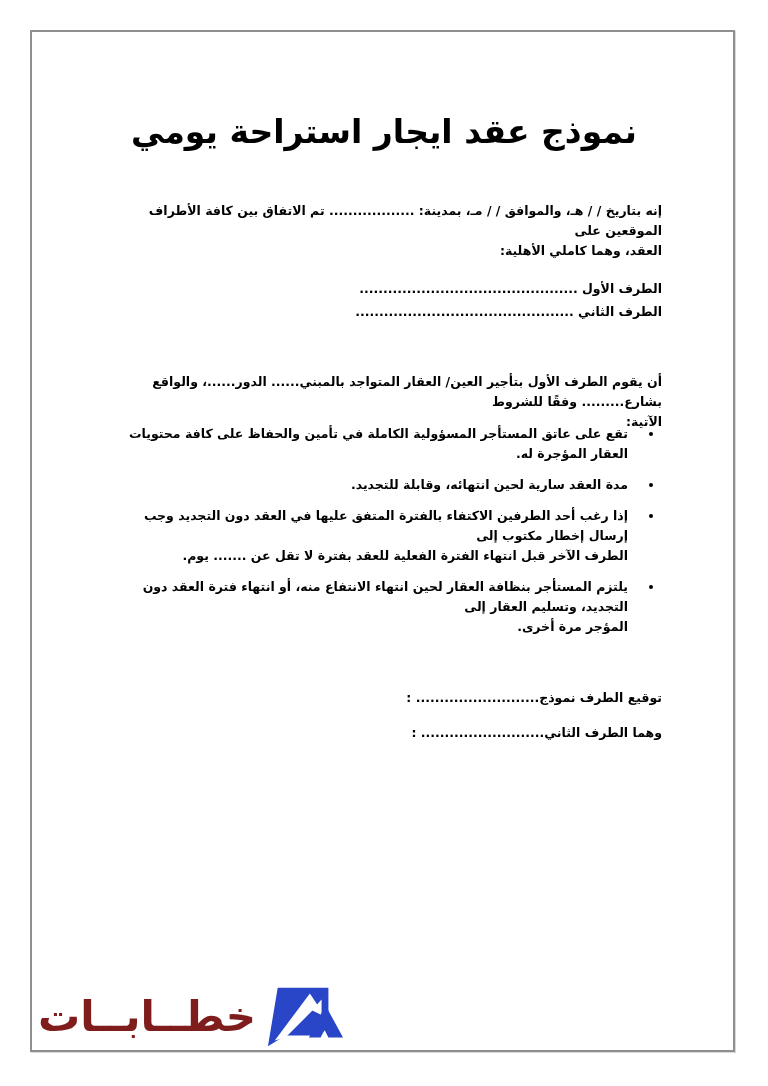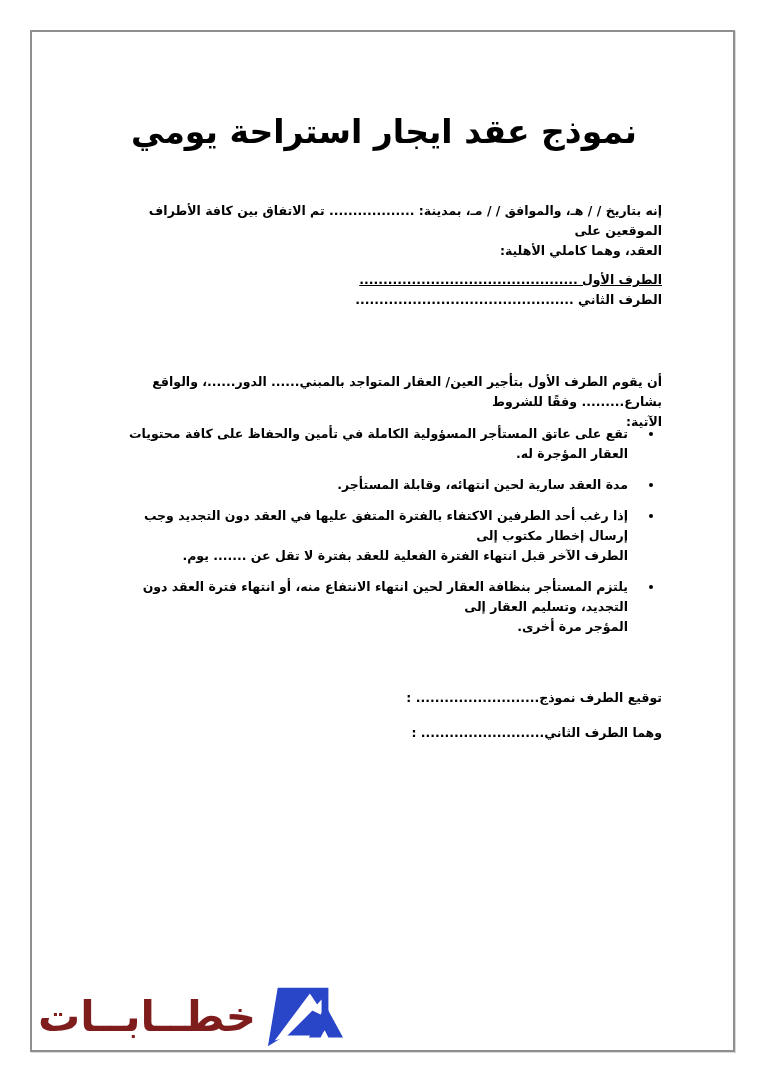--- a/index.html
+++ b/index.html
@@ -44,22 +44,22 @@
     right: 106px;
     width: 556px;
     direction: rtl;
     text-align: right;
     font-size: 12.5px;
     font-weight: bold;
     line-height: 20px;
   }
   .preline { white-space: pre-line; }
   .intro-par   { top: 201px; }
-  .party-first { top: 270px; text-decoration: underline; }
-  .party-second{ top: 290px; }
+  .party-first { top: 279px; }
+  .party-second{ top: 302px; }
   .terms-intro { top: 372px; text-align: right; }
   .terms-list  { top: 424px; }
   .terms-list ul {
     margin: 0;
     padding: 0 24px 0 0;
     list-style: disc outside;
   }
   .terms-list li {
     margin: 0 0 11px 0;
     padding-right: 10px;
@@ -101,21 +101,21 @@
   <div class="block party-first">الطرف الأول  ..............................................</div>
 
   <div class="block party-second">الطرف الثاني ..............................................</div>
 
   <div class="block terms-intro preline">أن يقوم الطرف الأول بتأجير العين/ العقار المتواجد بالمبني...... الدور......، والواقع بشارع......... وفقًا للشروط
 الآتية:</div>
 
   <div class="block terms-list">
     <ul>
       <li class="preline">تقع على عاتق المستأجر المسؤولية الكاملة في تأمين والحفاظ على كافة محتويات العقار المؤجرة له.</li>
-      <li class="preline">مدة العقد سارية لحين انتهائه، وقابلة المستأجر.</li>
+      <li class="preline">مدة العقد سارية لحين انتهائه، وقابلة للتجديد.</li>
       <li class="preline">إذا رغب أحد الطرفين الاكتفاء بالفترة المتفق عليها في العقد دون التجديد وجب إرسال إخطار مكتوب إلى
 الطرف الآخر قبل انتهاء الفترة الفعلية للعقد بفترة لا تقل عن ....... يوم.</li>
       <li class="preline">يلتزم المستأجر بنظافة العقار لحين انتهاء الانتفاع منه، أو انتهاء فترة العقد دون التجديد، وتسليم العقار إلى
 المؤجر مرة أخرى.</li>
     </ul>
   </div>
 
   <div class="block sig-first">توقيع الطرف نموذج.......................... :</div>
 
   <div class="block sig-second">وهما الطرف الثاني.......................... :</div>

